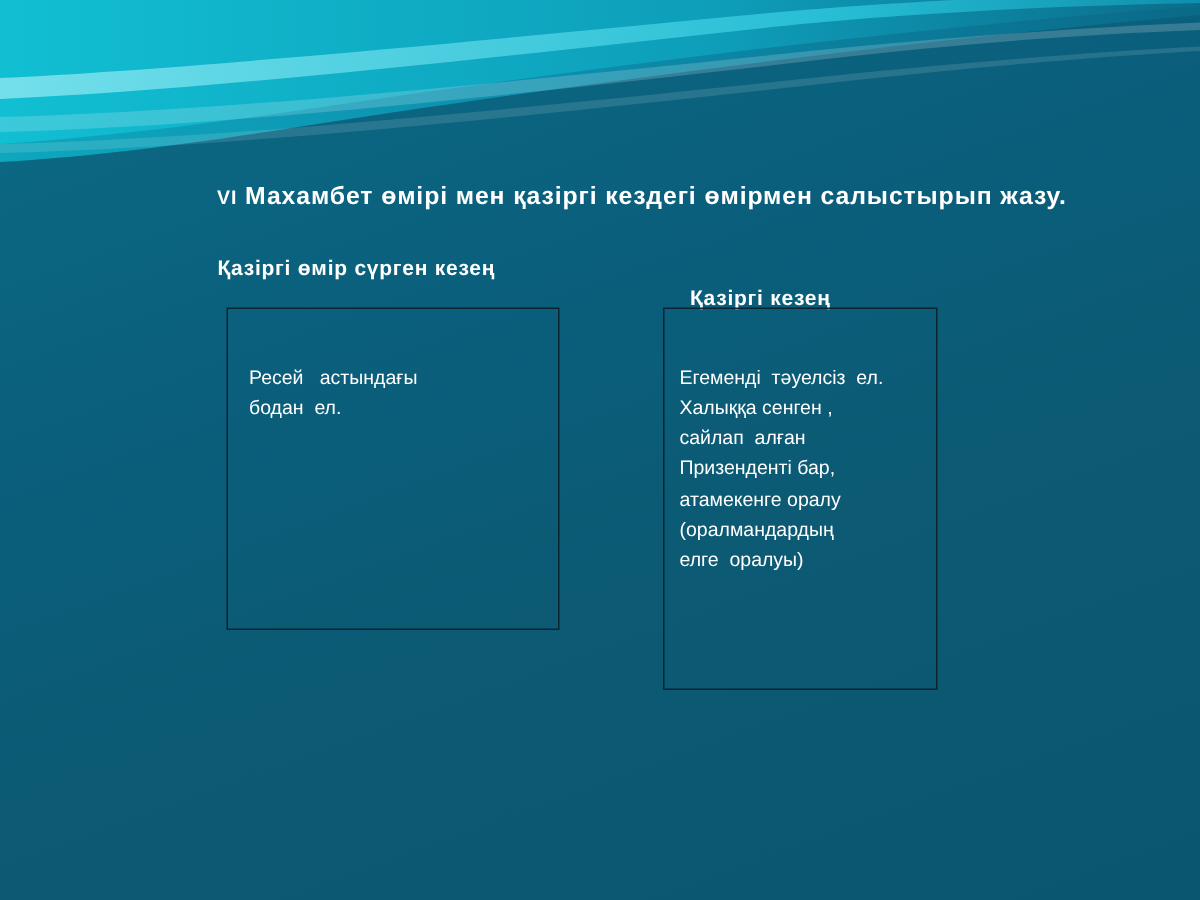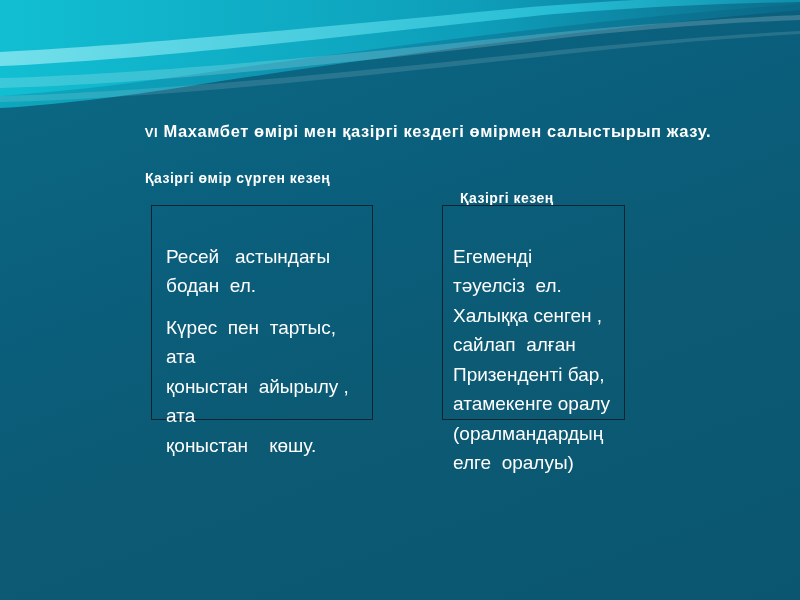--- a/index.html
+++ b/index.html
@@ -65,36 +65,36 @@
     left: 340px;
     top: 0;
     letter-spacing: 0.5px;
     margin-top: 20px;
   }
   .box {
     position: absolute;
     border: 1px solid #0b2430;
     background: transparent;
     color: #ffffff;
-    font-size: 19px;
+    font-size: 13px;
     line-height: 1.55;
     box-sizing: border-box;
   }
   .box-left {
     left: 151px;
     top: 205px;
     width: 222px;
     height: 215px;
     padding: 36px 14px 10px 14px;
   }
   .box-right {
     left: 442px;
     top: 205px;
     width: 183px;
-    height: 215px;
+    height: 255px;
     padding: 36px 10px 10px 10px;
   }
   .box p {
     margin: 0 0 12px 0;
   }
   .box-right p {
     margin: 0;
   }
   .nowrap-line {
     white-space: pre-wrap;
@@ -136,23 +136,20 @@
   </div>
 
   <div class="col-headers">
     <div class="col-head-1">Қазіргі   өмір сүрген  кезең</div>
     <div class="col-head-2">Қазіргі  кезең</div>
   </div>
 
   <div class="box box-left">
     <p class="nowrap-line">Ресей   астындағы
 бодан  ел.</p>
-    <p class="nowrap-line">Күрес  пен  тартыс, ата
-қоныстан  айырылу , ата
-қоныстан    көшу.</p>
   </div>
 
   <div class="box box-right">
     <p class="nowrap-line">Егеменді  тәуелсіз  ел.
 Халыққа сенген ,
 сайлап  алған
 Призенденті бар,
 атамекенге оралу
 (оралмандардың
 елге  оралуы)</p>

